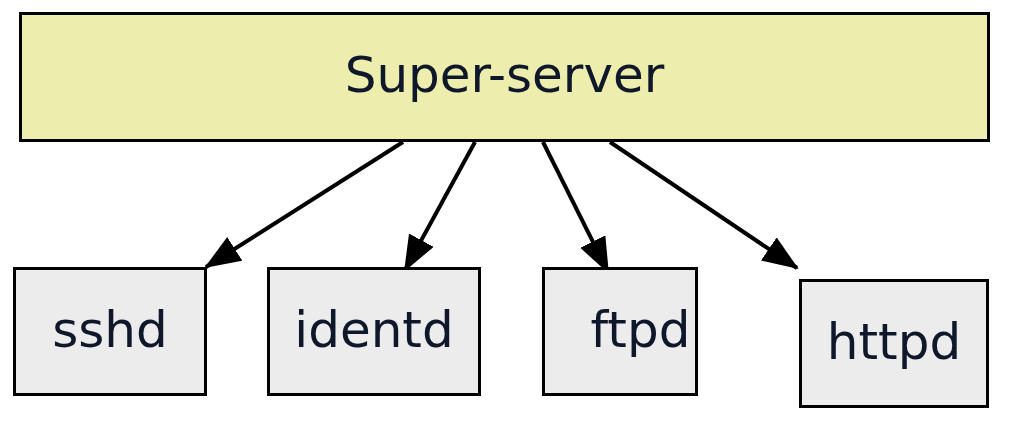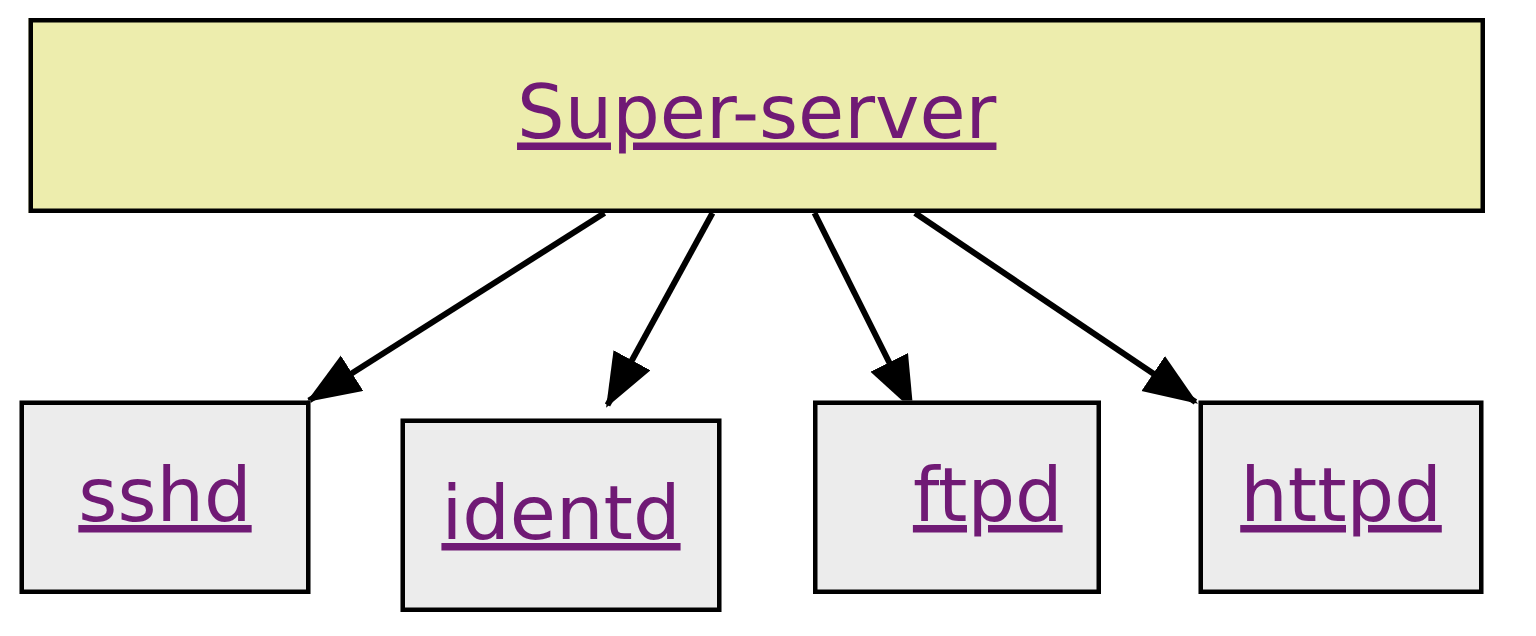--- a/index.html
+++ b/index.html
@@ -20,42 +20,41 @@
     box-sizing: border-box;
     border: 3px solid #000000;
     display: flex;
     align-items: center;
     justify-content: center;
     color: #000000;
   }
   .node .label {
     font-size: 50px;
     line-height: 1;
-    color: #701a75;
+    color: #0f172a;
     white-space: nowrap;
     padding-bottom: 4px;
-    text-decoration: underline;
   }
   .node.super {
     left: 19px;
     top: 12px;
     width: 971px;
     height: 130px;
     background: #EDEDAD;
   }
   .node.child {
     top: 267px;
     height: 129px;
     background: #ECECEC;
     text-align: right;
   }
   .node.c0 { left: 13px;  width: 194px; }
-  .node.c1 { left: 267px; width: 214px; margin-top: 12px; }
-  .node.c2 { left: 542px; width: 192px; padding-left: 41px; }
-  .node.c3 { left: 799px; width: 190px; }
+  .node.c1 { left: 267px; width: 214px; }
+  .node.c2 { left: 542px; width: 156px; padding-left: 41px; }
+  .node.c3 { left: 799px; width: 190px; margin-top: 12px; }
   svg.edges {
     position: absolute;
     left: 0;
     top: 0;
     width: 1024px;
     height: 424px;
     pointer-events: none;
   }
   svg.edges line {
     stroke: #000000;

